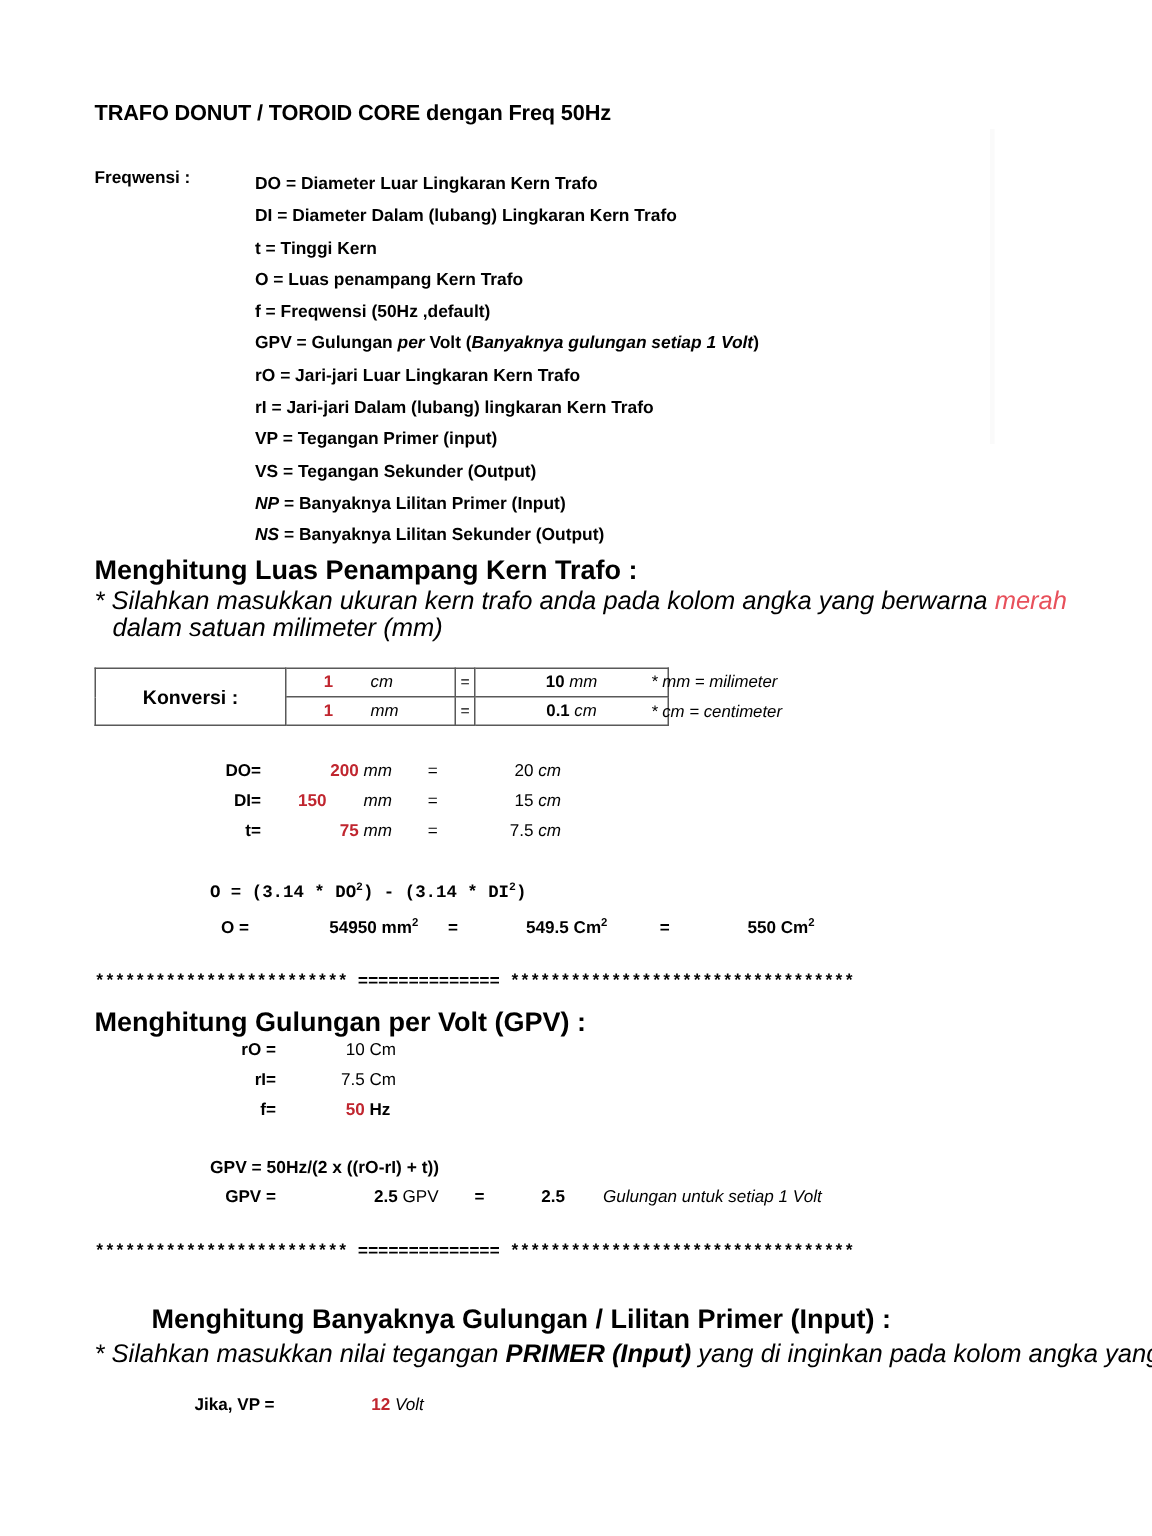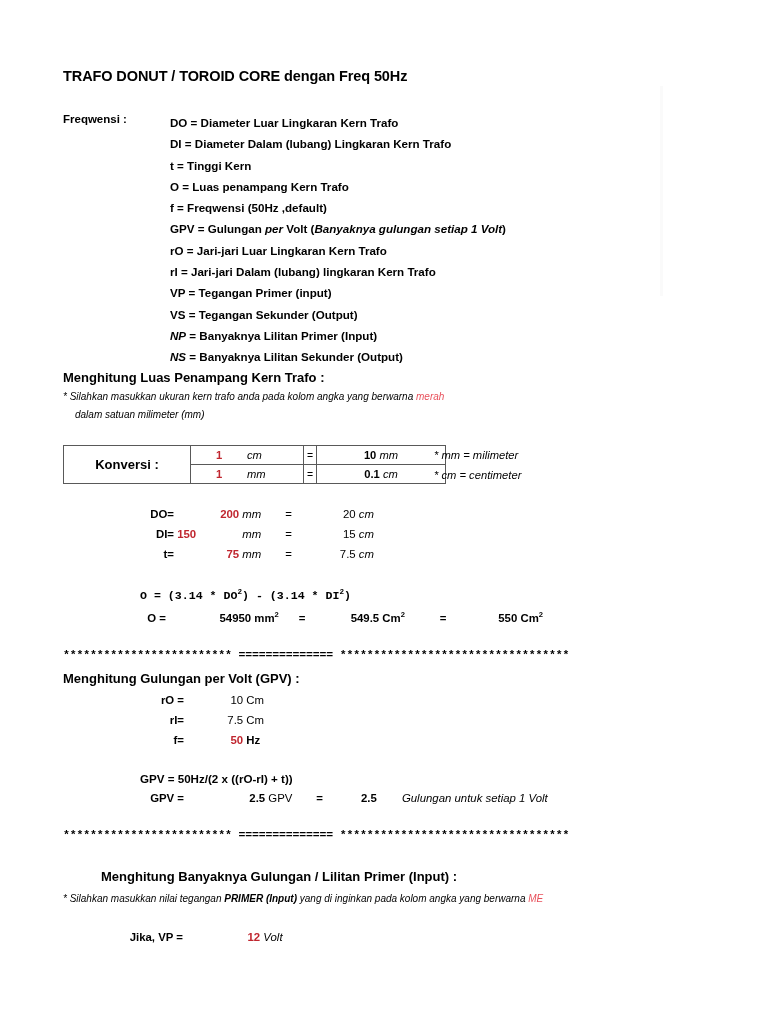--- a/index.html
+++ b/index.html
@@ -59,27 +59,27 @@
   .keterangan-list .kline {
     font-size: 11.6px;
     font-weight: bold;
     line-height: 21.3px;
     white-space: nowrap;
   }
   .kline .it { font-style: italic; }
 
   .section-head {
     position: absolute;
-    font-size: 13px;
+    font-size: 18px;
     font-weight: bold;
     white-space: nowrap;
   }
   .note-line {
     position: absolute;
-    font-size: 10px;
+    font-size: 17px;
     font-style: italic;
     white-space: nowrap;
   }
   .note-line .red-soft { color: #e8505b; }
   .note-line .b { font-weight: bold; font-style: italic; }
 
   
   .konversi-table {
     position: absolute;
     left: 63px;
@@ -224,21 +224,21 @@
   <div class="valrow" style="left:140px; top:508px;">
     <span class="lbl" style="width:34px;">DO=</span>
     <span style="display:inline-block;width:62px;text-align:right;"><span class="v-red">200</span></span>
     <span class="unit-it">mm</span>
     <span class="eq" style="width:48px;">=</span>
     <span style="display:inline-block;width:40px;text-align:right;">20</span>
     <span class="unit-it">cm</span>
   </div>
   <div class="valrow" style="left:140px; top:528px;">
     <span class="lbl" style="width:34px;">DI=</span>
-    <span style="display:inline-block;width:62px;text-align:left;"><span class="v-red">150</span></span>
+    <span style="display:inline-block;width:62px;text-align:center;"><span class="v-red">150</span></span>
     <span class="unit-it">mm</span>
     <span class="eq" style="width:48px;">=</span>
     <span style="display:inline-block;width:40px;text-align:right;">15</span>
     <span class="unit-it">cm</span>
   </div>
   <div class="valrow" style="left:140px; top:548px;">
     <span class="lbl" style="width:34px;">t=</span>
     <span style="display:inline-block;width:62px;text-align:right;"><span class="v-red">75</span></span>
     <span class="unit-it">mm</span>
     <span class="eq" style="width:48px;">=</span>

